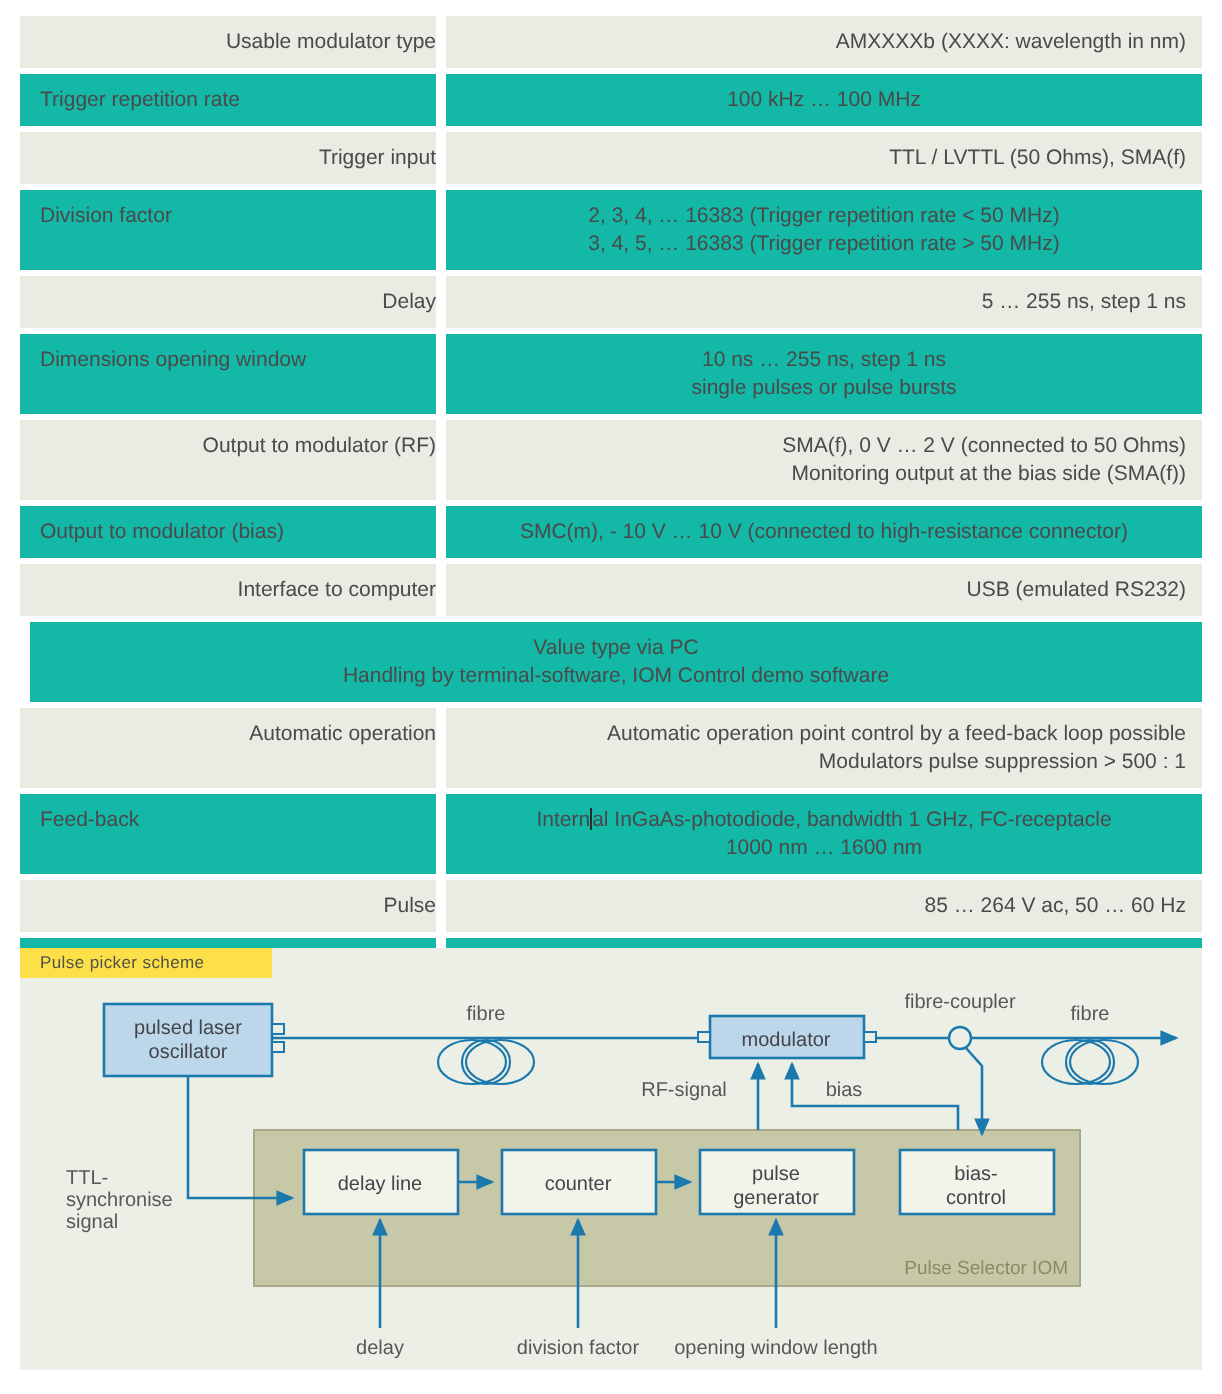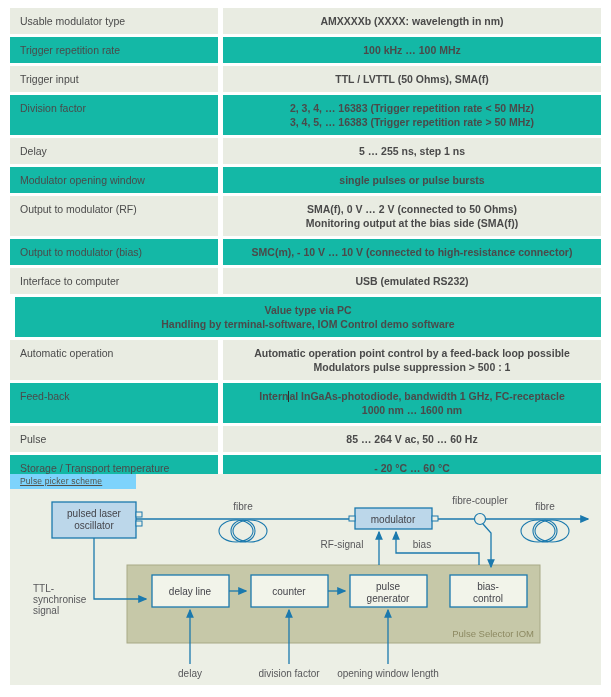--- a/index.html
+++ b/index.html
@@ -30,29 +30,28 @@
     line-height:14px;
     color:#4a4a4a;
   }
   .spec-row .cell-spacer{
     flex:0 0 5px;
     width:5px;
   }
   .spec-row .cell-value{
     flex:1 1 auto;
     box-sizing:border-box;
-    padding:6px 20px;
+    padding:6px 8px;
     font-size:10.5px;
     line-height:14px;
     text-align:center;
     color:#4a4a4a;
-    font-weight:bold;
   }
   .spec-row.shaded .cell-label,
-  .spec-row.shaded .cell-value{ background:#e9ece2; }
+  .spec-row.shaded .cell-value{ background:#e9ece2;text-align:right; }
   .spec-row.plain .cell-label,
   .spec-row.plain .cell-value{ background:#14b8a6; }
   .val-line{ display:block; }
   .caret{
     display:inline-block;
     width:1px;height:11px;
     background:#2b2b2b;
     vertical-align:-2px;
     margin:0 0px;
   }
@@ -61,28 +60,27 @@
   #scheme-panel{
     position:absolute;
     left:10px; top:474px;
     width:591px; height:211px;
     background:#ecefe5;
   }
   #scheme-tab{
     position:absolute;
     left:0; top:0;
     width:126px; height:15px;
-    background:#7dd3fc;
+    background:#fde047;
     font-size:8.5px;
     line-height:15px;
     padding-left:10px;
     box-sizing:border-box;
     color:#52524a;
     letter-spacing:.2px;
-    text-decoration:underline;
   }
   #scheme-svg{
     position:absolute;
     left:0; top:0;
     width:591px; height:211px;
   }
   .dg-label{
     font-family:"Liberation Sans","DejaVu Sans",sans-serif;
     font-size:10px;
     fill:#57575a;
@@ -132,23 +130,24 @@
       </div>
     </div>
     <div class="spec-row shaded">
       <div class="cell-label">Delay</div>
       <div class="cell-spacer"></div>
       <div class="cell-value">
         <span class="val-line">5 … 255 ns, step 1 ns</span>
       </div>
     </div>
     <div class="spec-row plain">
-      <div class="cell-label">Modulator opening window</div>
-      <div class="cell-spacer"></div>
-      <div class="cell-value">
+      <div class="cell-label">Dimensions opening window</div>
+      <div class="cell-spacer"></div>
+      <div class="cell-value">
+        <span class="val-line">10 ns … 255 ns, step 1 ns</span>
         <span class="val-line">single pulses or pulse bursts</span>
       </div>
     </div>
     <div class="spec-row shaded">
       <div class="cell-label">Output to modulator (RF)</div>
       <div class="cell-spacer"></div>
       <div class="cell-value">
         <span class="val-line">SMA(f), 0 V … 2 V (connected to 50 Ohms)</span>
         <span class="val-line">Monitoring output at the bias side (SMA(f))</span>
       </div>

